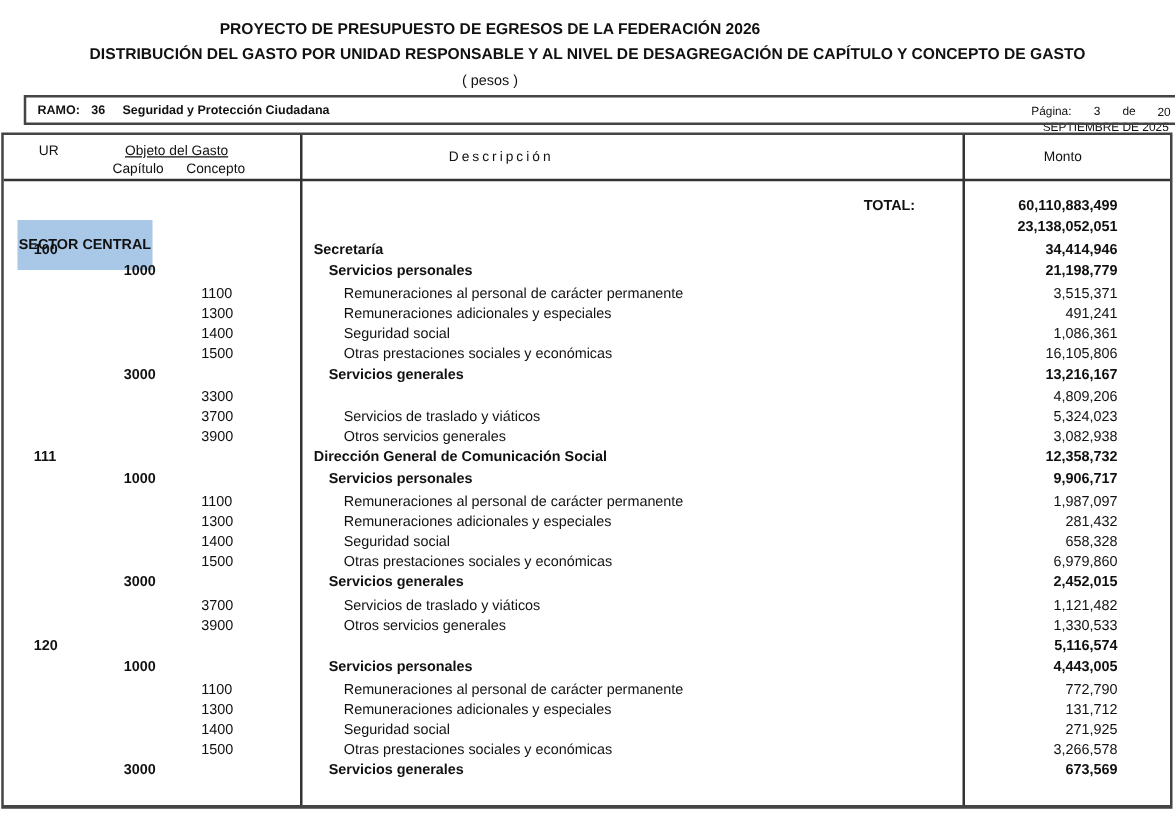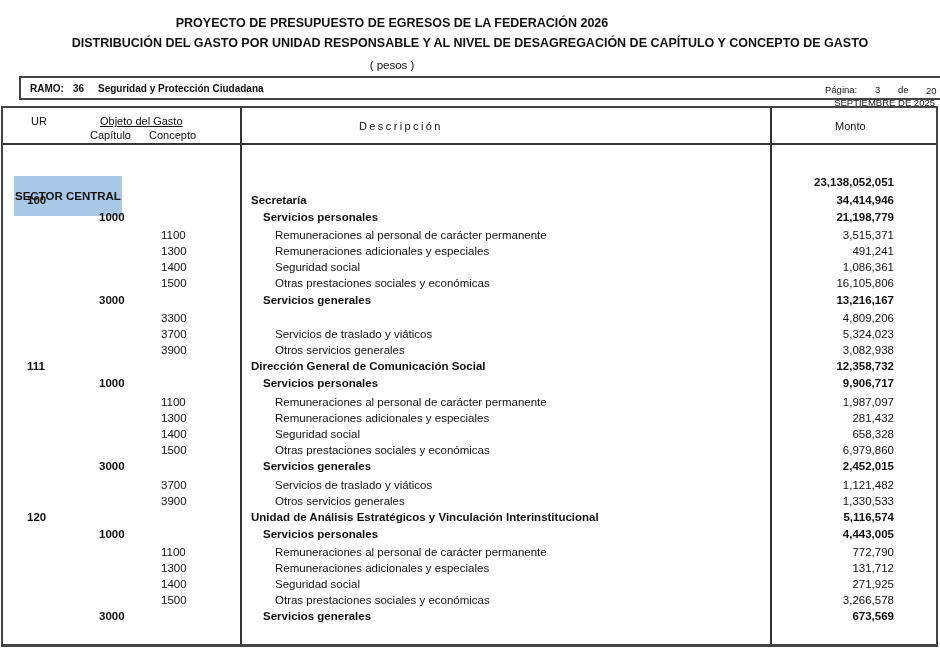--- a/index.html
+++ b/index.html
@@ -64,20 +64,24 @@
   <div class="vline" style="left:767px"></div>
   <div class="hline"></div>
 
   <span class="hdr ur">UR</span>
   <span class="hdr obj">Objeto del Gasto</span>
   <span class="hdr cap">Capítulo</span>
   <span class="hdr con">Concepto</span>
   <span class="hdr desc">Descripción</span>
   <span class="hdr monto">Monto</span>
 
+  <div class="row" style="top:51px">
+    <span class="total-label">TOTAL:</span>
+    <span class="c-amt b">60,110,883,499</span>
+  </div>
   <div class="row" style="top:68px">
     <span class="sector">SECTOR CENTRAL</span>
     <span class="c-amt b">23,138,052,051</span>
   </div>
 
   <div id="rows-container">
       <div class="row" style="top: 86px;">
         <span class="c-ur b">100</span>
         <span class="c-desc b">Secretaría</span>
         <span class="c-amt b">34,414,946</span>
@@ -166,21 +170,20 @@
         <span class="c-desc l3">Servicios de traslado y viáticos</span>
         <span class="c-amt">1,121,482</span>
       </div>
       <div class="row" style="top: 387px;">
         <span class="c-con">3900</span>
         <span class="c-desc l3">Otros servicios generales</span>
         <span class="c-amt">1,330,533</span>
       </div>
       <div class="row" style="top: 403px;">
         <span class="c-ur b">120</span>
-        <span class="c-desc b">Unidad de Análisis Estratégicos y Vinculación Interinstitucional</span>
         <span class="c-amt b">5,116,574</span>
       </div>
       <div class="row" style="top: 420px;">
         <span class="c-cap b">1000</span>
         <span class="c-desc l2 b">Servicios personales</span>
         <span class="c-amt b">4,443,005</span>
       </div>
       <div class="row" style="top: 438px;">
         <span class="c-con">1100</span>
         <span class="c-desc l3">Remuneraciones al personal de carácter permanente</span>

